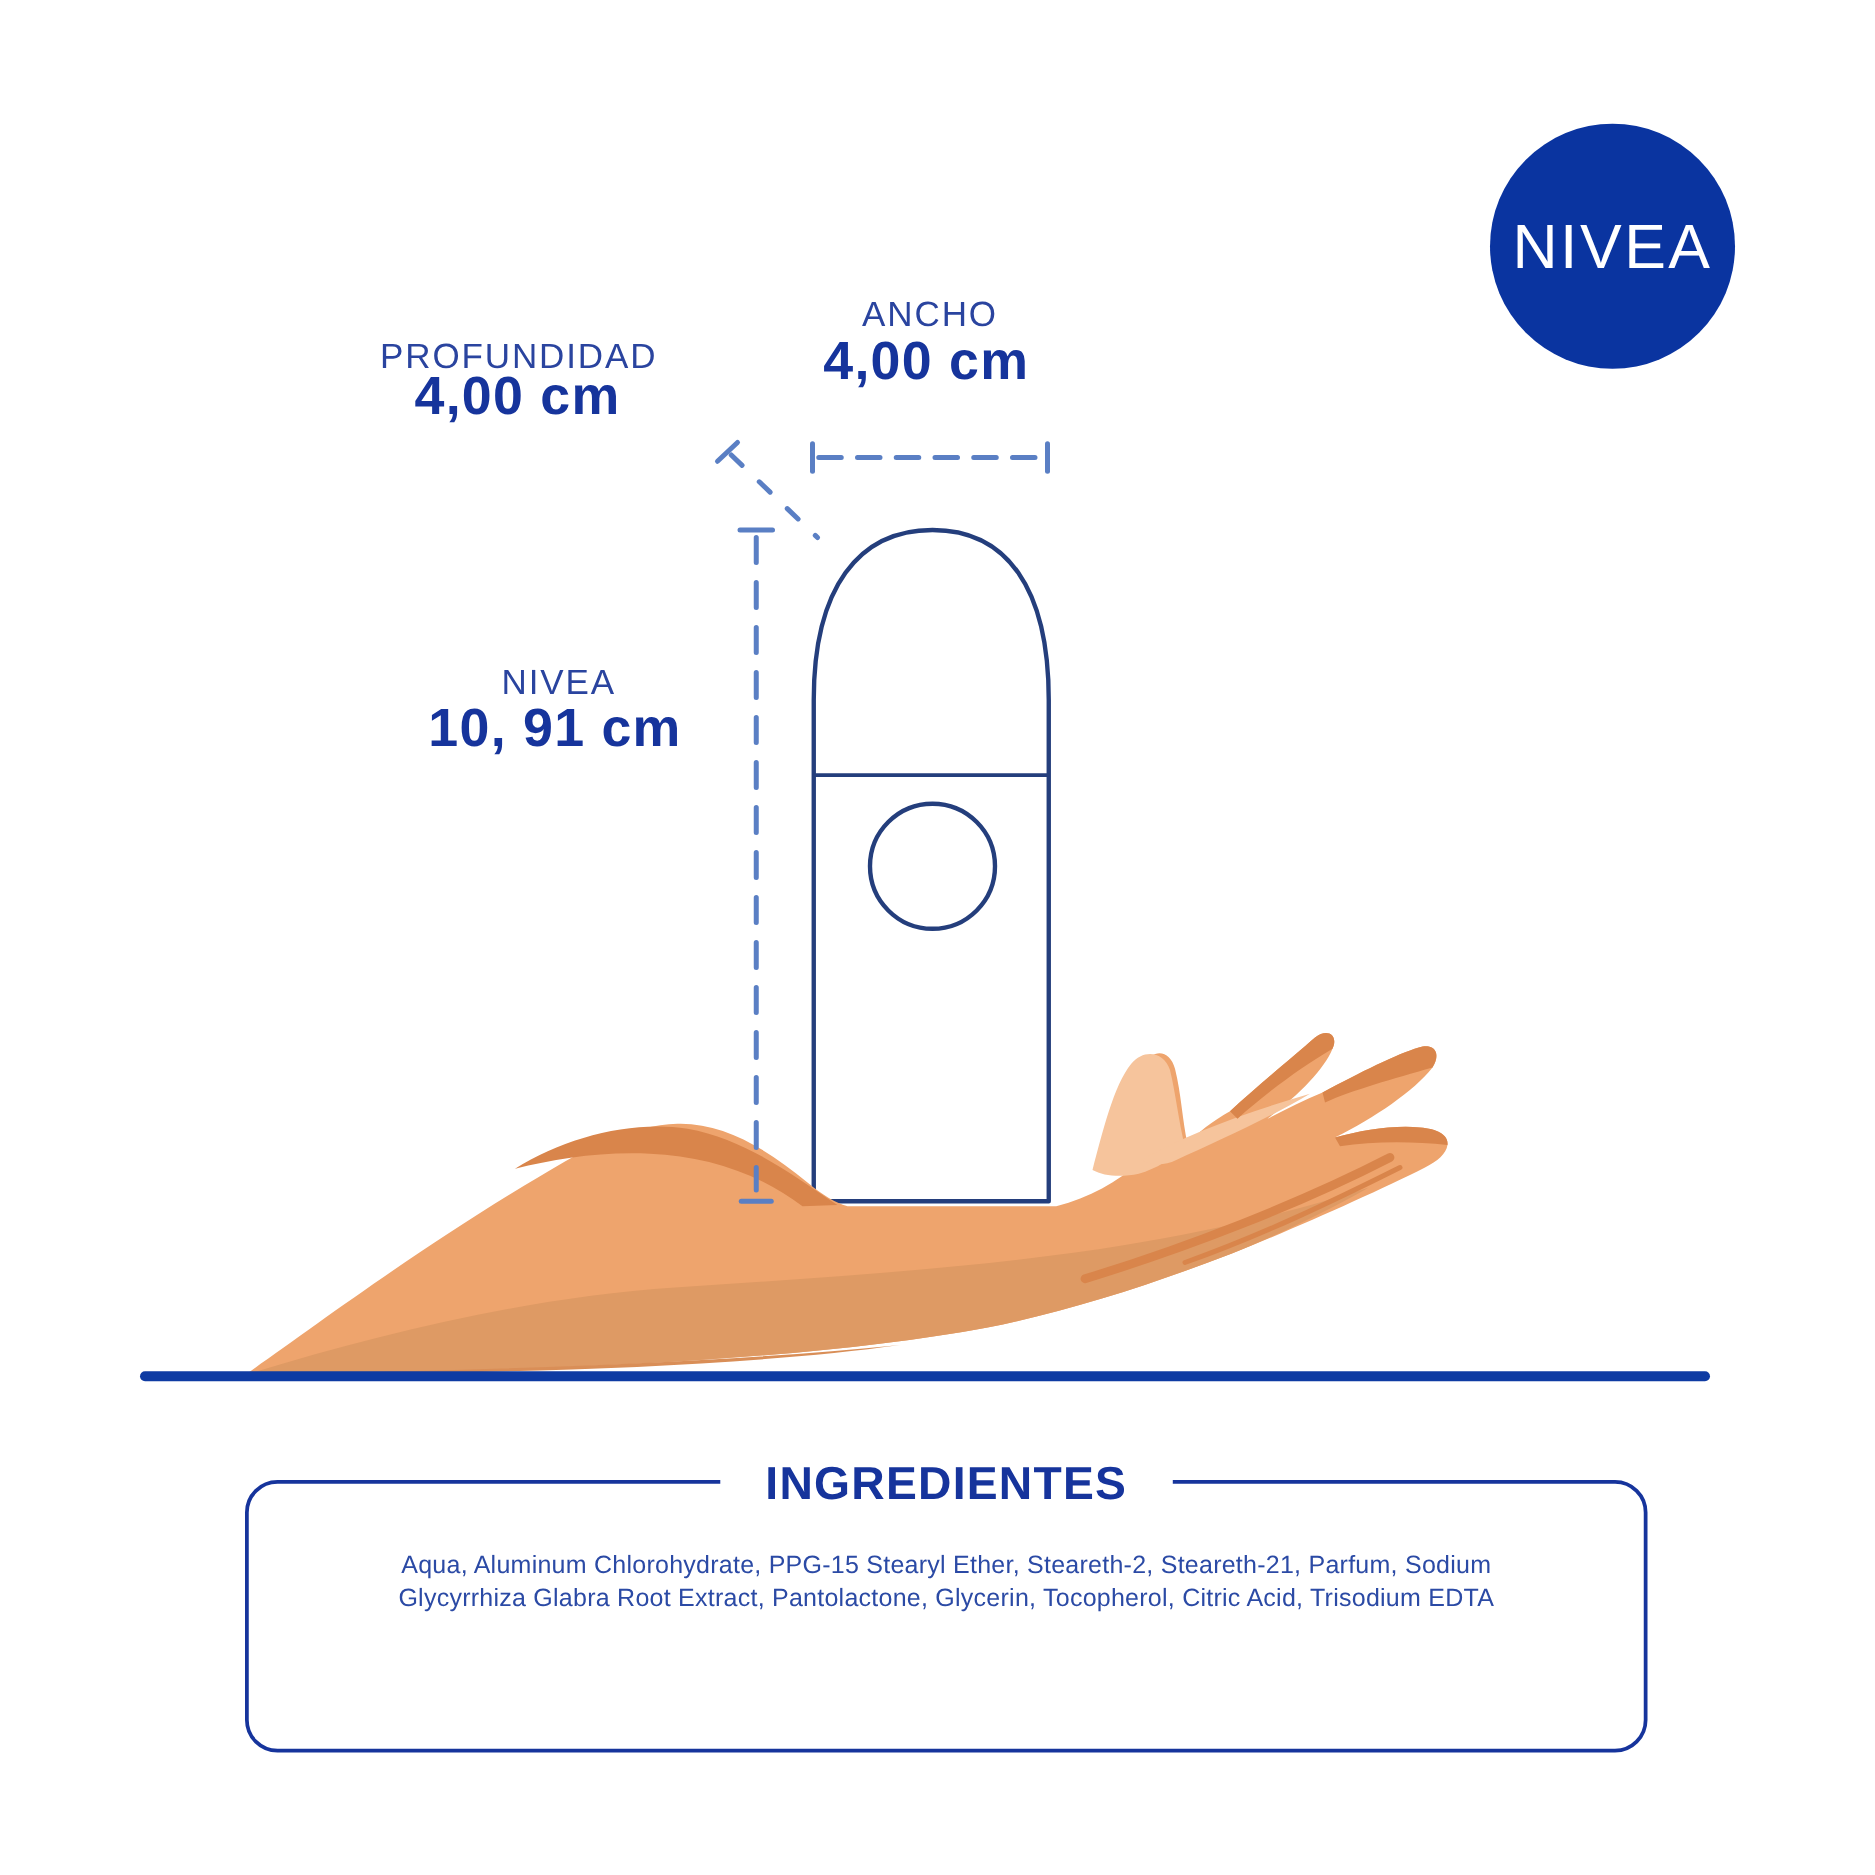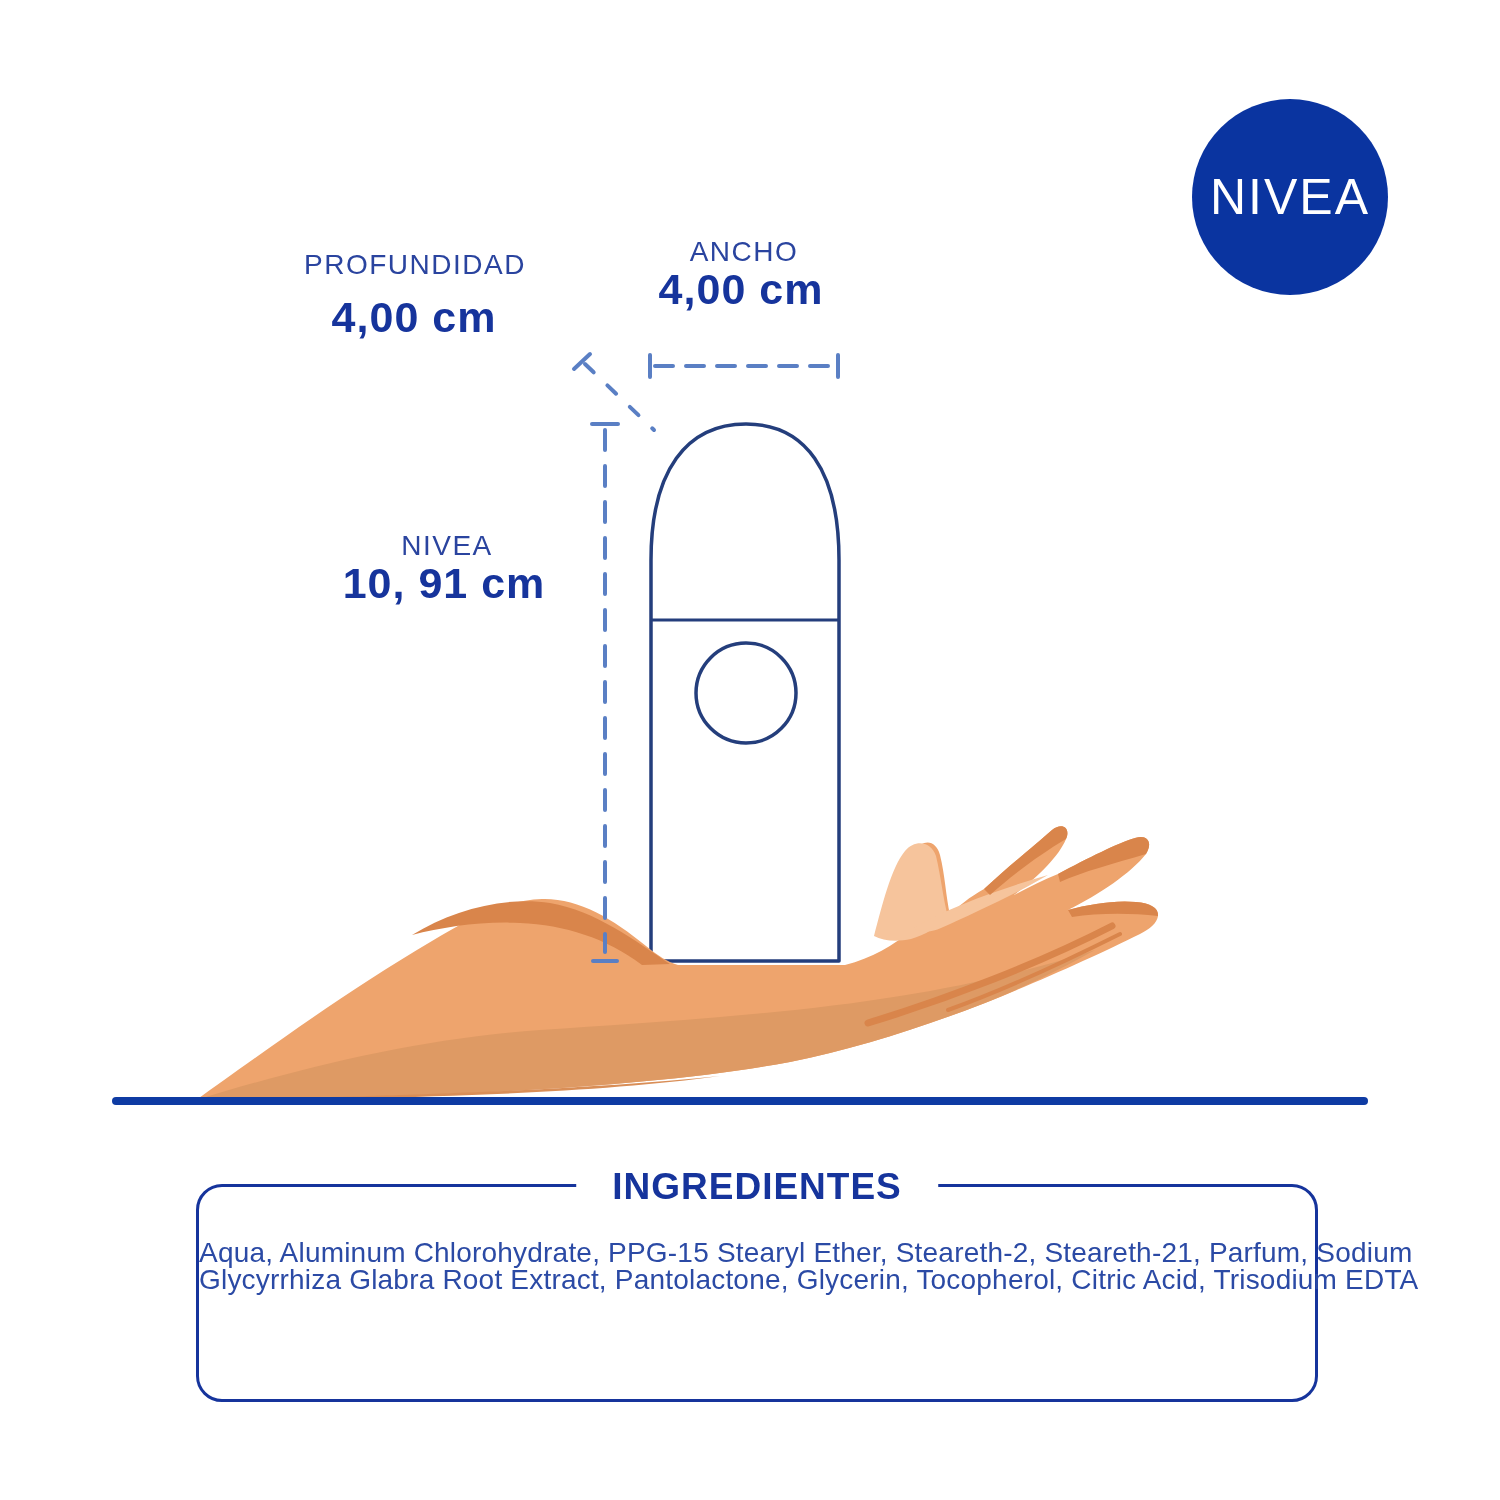--- a/index.html
+++ b/index.html
@@ -49,21 +49,21 @@
     position:absolute;left:196px;top:1184px;width:1122px;height:218px;
     border:3px solid var(--value-blue);border-radius:26px;box-sizing:border-box;padding-left:12px;
   }
   .ing-title{
     position:absolute;left:50%;top:0;transform:translate(-50%,-50%);
     background:#ffffff;padding:0 36px;white-space:nowrap;
     color:var(--value-blue);font-size:37px;font-weight:bold;letter-spacing:1px;
   }
   .ing-text{
     position:absolute;left:0;top:52px;width:100%;text-align:center;
-    color:var(--ingredients-text);font-size:28px;line-height:27px;letter-spacing:0.2px;
+    color:var(--ingredients-text);font-size:20px;line-height:27px;letter-spacing:0.2px;
   }
   .ing-text div{white-space:nowrap;}
 </style>
 </head>
 <body>
 
 <div class="stage">
 
   <svg class="illustration" viewBox="0 0 1500 1500">
 
@@ -163,21 +163,21 @@
       <path class="measure dash-d" d="M 585 364 L 654 430"></path>
     </g>
 
     <g>
       <path class="measure" d="M 592 424 L 618 424"></path>
       <path class="measure dash-h" d="M 605 430 L 605 952"></path>
       <path class="measure" d="M 593 961 L 617 961"></path>
     </g>
   </svg>
 
-  <div class="dim-label" style="left:415px;top:249px;">PROFUNDIDAD</div>
+  <div class="dim-label" style="left:415px;top:269px;">PROFUNDIDAD</div>
   <div class="dim-value" style="left:414px;top:293px;">4,00 cm</div>
 
   <div class="dim-label" style="left:744px;top:236px;">ANCHO</div>
   <div class="dim-value" style="left:741px;top:265px;">4,00 cm</div>
 
   <div class="dim-label" style="left:447px;top:530px;">NIVEA</div>
   <div class="dim-value" style="left:444px;top:559px;">10, 91 cm</div>
 
   <div class="logo">
     <span>NIVEA</span>

